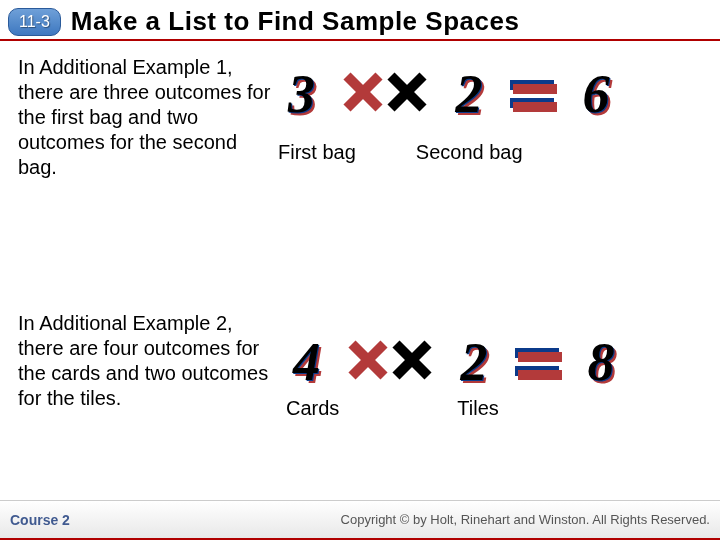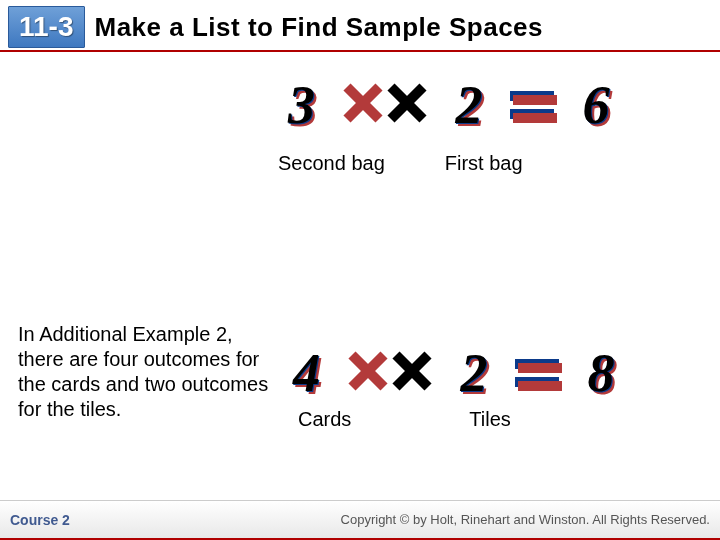--- a/index.html
+++ b/index.html
@@ -13,25 +13,25 @@
   }
   .header {
     display: flex;
     align-items: center;
     padding: 6px 8px 2px 8px;
     border-bottom: 2px solid #b00000;
   }
   .lesson-tag {
     background: linear-gradient(to bottom, #6fa0d8, #3e78c0);
     color: #fff;
-    font-weight: bold;
-    font-size: 28px;
+    font-weight: normal;
+    font-size: 16px;
     padding: 4px 10px;
     border: 1px solid #2a5a9a;
-    border-radius: 1px;
+    border-radius: 10px;
     text-shadow: 1px 1px 1px rgba(0,0,0,0.4);
   }
   .header-title {
     font-size: 26px;
     font-weight: bold;
     color: #000;
     margin-left: 10px;
     letter-spacing: 0.5px;
   }
   .content {
@@ -102,21 +102,21 @@
     top: 86px;
     left: 260px;
     display: flex;
     gap: 60px;
     font-size: 20px;
     color: #000;
   }
   .label-row2 {
     position: absolute;
     top: 86px;
-    left: 280px;
+    left: 268px;
     display: flex;
     gap: 118px;
     font-size: 20px;
     color: #000;
   }
   .footer {
     position: absolute;
     bottom: 0;
     left: 0;
     width: 100%;
@@ -149,20 +149,21 @@
 <body>
 
 <div class="header">
   <span class="lesson-tag">11-3</span>
   <span class="header-title">Make a List to Find Sample Spaces</span>
 </div>
 
 <div class="content">
 
   <div class="example-block">
+    <div class="example-text">In Additional Example 1, there are three outcomes for the first bag and two outcomes for the second bag.</div>
 
     <div class="eq-row">
       <span class="fancy-num">
         <span class="shadow">3</span>
         <span class="mid">3</span>
         <span class="front">3</span>
       </span>
       <span class="op-x-wrap">
         <svg class="xshadow" width="40" height="40">
             <line x1="4" y1="4" x2="36" y2="36" stroke="#b33a3a" stroke-width="10"></line>
@@ -189,22 +190,22 @@
           </svg>
       </span>
       <span class="fancy-num">
         <span class="shadow">6</span>
         <span class="mid">6</span>
         <span class="front">6</span>
       </span>
     </div>
 
     <div class="label-row">
+      <span>First bag</span>
       <span>Second bag</span>
-      <span>First bag</span>
     </div>
   </div>
 
   <div class="example-block ex2">
     <div class="example-text">In Additional Example 2, there are four outcomes for the cards and two outcomes for the tiles.</div>
 
     <div class="eq-row">
       <span class="fancy-num">
         <span class="shadow">4</span>
         <span class="mid">4</span>

